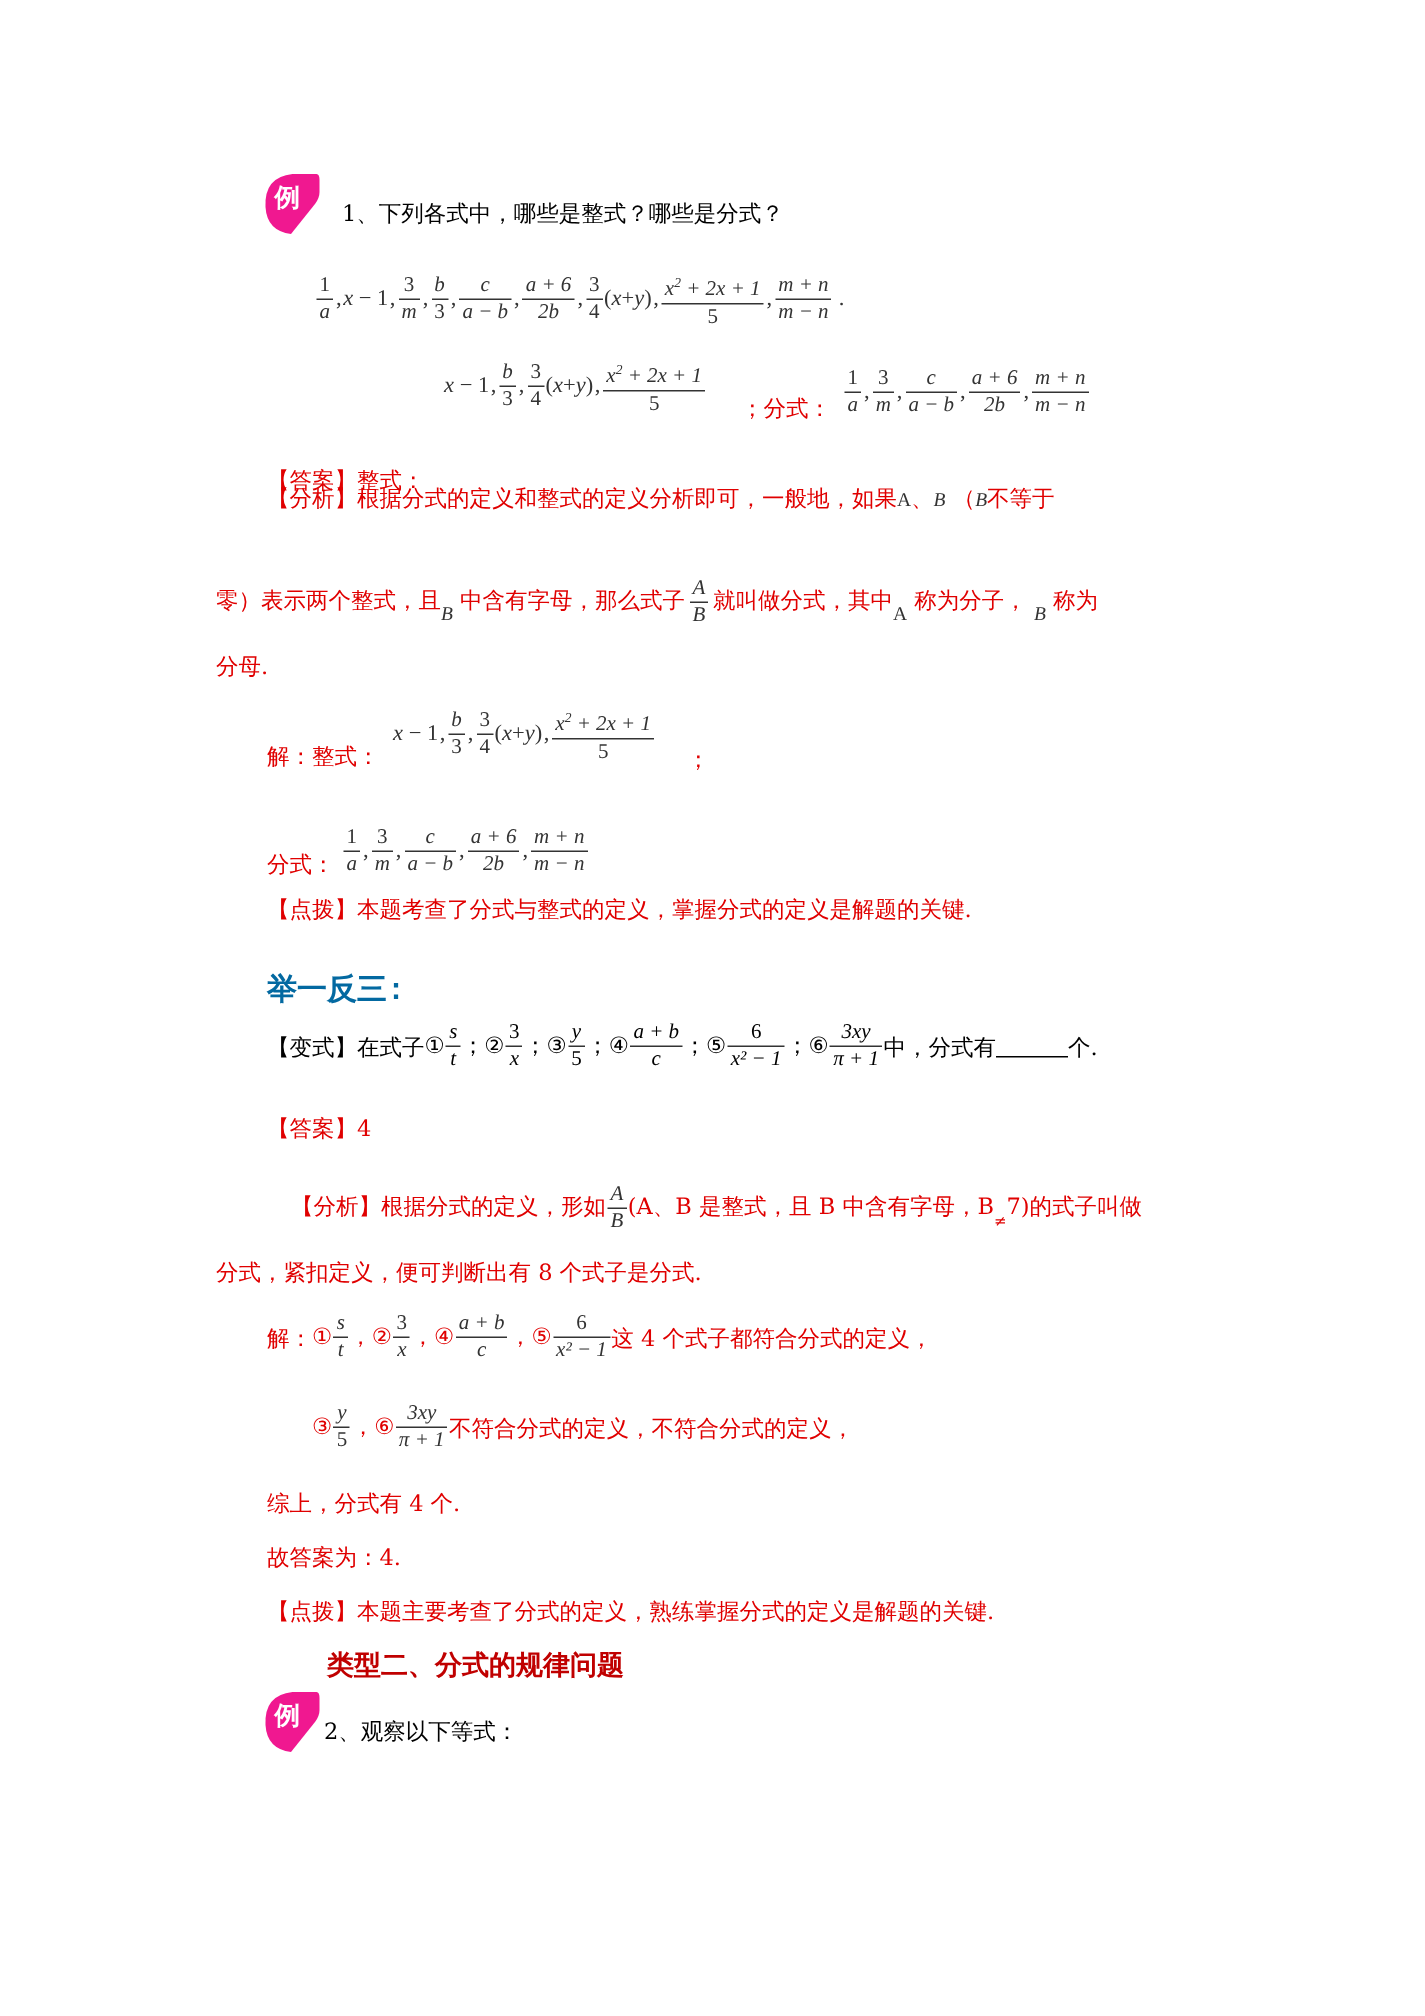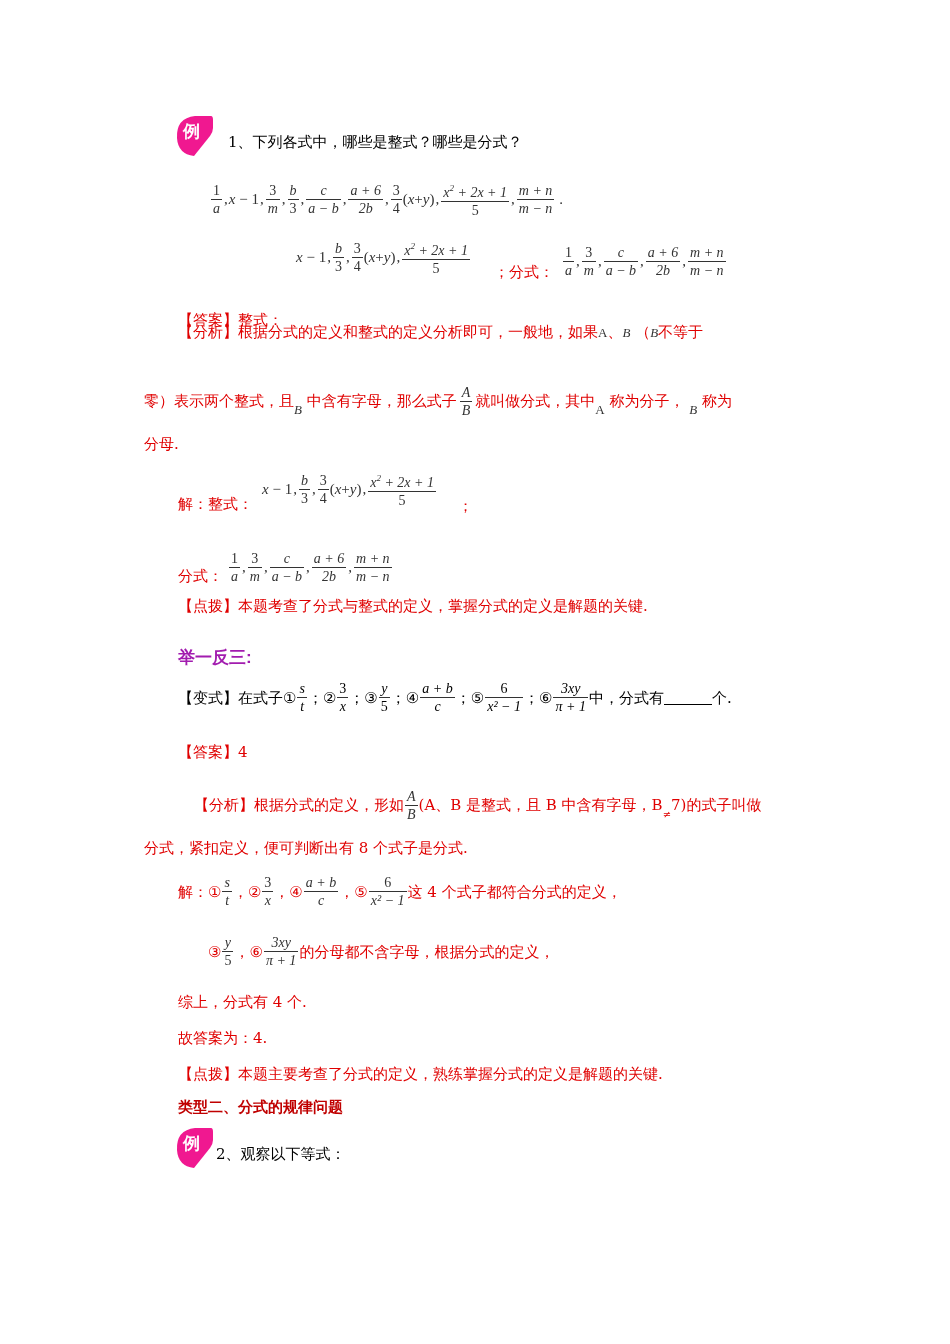--- a/index.html
+++ b/index.html
@@ -1,22 +1,22 @@
 <!DOCTYPE html>
 <html><head>
 <meta charset="utf-8">
 <style>
   html, body { margin:0; padding:0; background:#ffffff; }
   body { width:950px; height:1344px; position:relative; overflow:hidden;
          font-family: "DejaVu Serif", "Liberation Serif", serif; color:#000; }
   .abs { position:absolute; white-space:nowrap; }
   .txt { font-size:15px; line-height:20px; }
   .red { color:#e00000; }
-  .mag { color:#a21caf; font-weight:bold; font-family:Liberation Sans, sans-serif; font-size:17px; }
-  .sec { color:#c00000; font-weight:bold; font-family:"DejaVu Sans","Liberation Sans",sans-serif; font-size:15px; }
+  .mag { color:#0369a1; font-weight:bold; font-family:Liberation Mono, monospace; font-size:20px; }
+  .sec { color:#c00000; font-weight:bold; font-family:"DejaVu Sans","Liberation Sans",sans-serif; font-size:18px;margin-left:40px; }
   .math { font-family:"Liberation Serif","DejaVu Serif",serif; font-style:italic; color:#333; }
   .mrow { display:inline-flex; align-items:center; vertical-align:middle; font-family:"Liberation Serif","DejaVu Serif",serif; font-size:15px; color:#333; }
   .frac { display:inline-flex; flex-direction:column; align-items:center; vertical-align:middle; margin:0 1px; }
   .frac .num, .frac .den { padding:0 2px; line-height:17px; font-style:italic; font-size:14px; }
   .frac .num.up, .frac .den.up { font-style:normal; }
   .frac .bar { height:1px; background:#333; align-self:stretch; }
   .sep { padding:0 1px; }
   .up { font-style:normal; }
   .it { font-style:italic; }
   sup { font-size:9px; }
@@ -323,21 +323,21 @@
         <span class="bar"></span>
         <span class="den up">5</span>
       </span>
       <span>，</span>
     <span>⑥</span>
       <span class="frac" style="color:#333;">
         <span class="num">3xy</span>
         <span class="bar"></span>
         <span class="den">π + 1</span>
       </span>
-    <span style="font-family:'DejaVu Serif',serif;">的分母都不含字母，根据分式的定义，</span>
+    <span style="font-family:'DejaVu Serif',serif;">不符合分式的定义，不符合分式的定义，</span>
   </span>
 </div>
 
 <div class="abs txt red" style="left:178px;top:992px;">综上，分式有 4 个.</div>
 <div class="abs txt red" style="left:178px;top:1028px;">故答案为：4.</div>
 <div class="abs txt red" style="left:178px;top:1064px;">
   <span>【点拨】</span><span>本题主要考查了分式的定义，熟练掌握分式的定义是解题的关键.</span>
 </div>
 
 <div class="abs sec" style="left:178px;top:1098px;">类型二、分式的规律问题</div>

